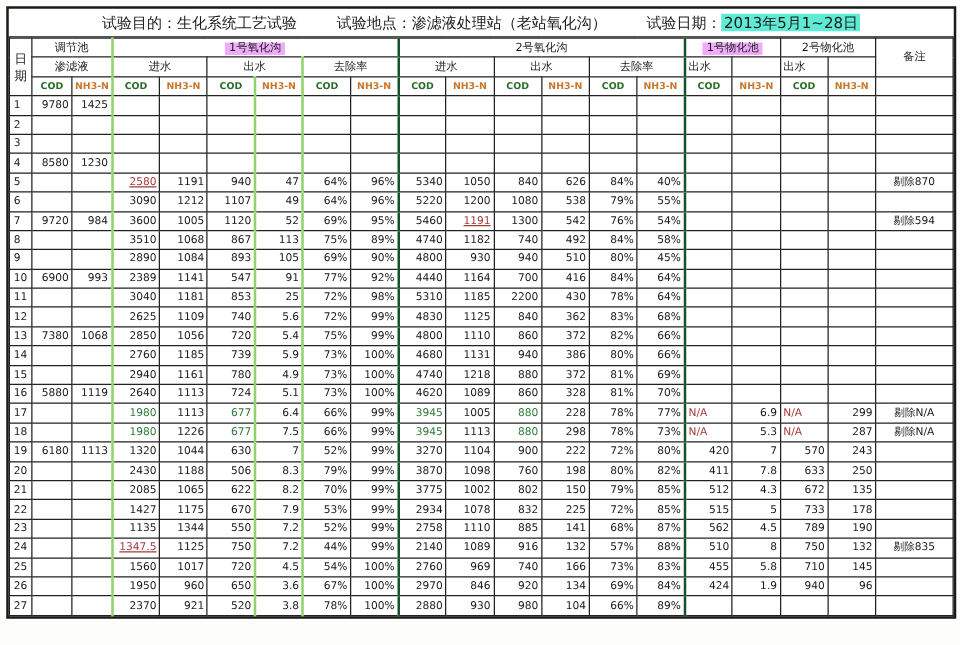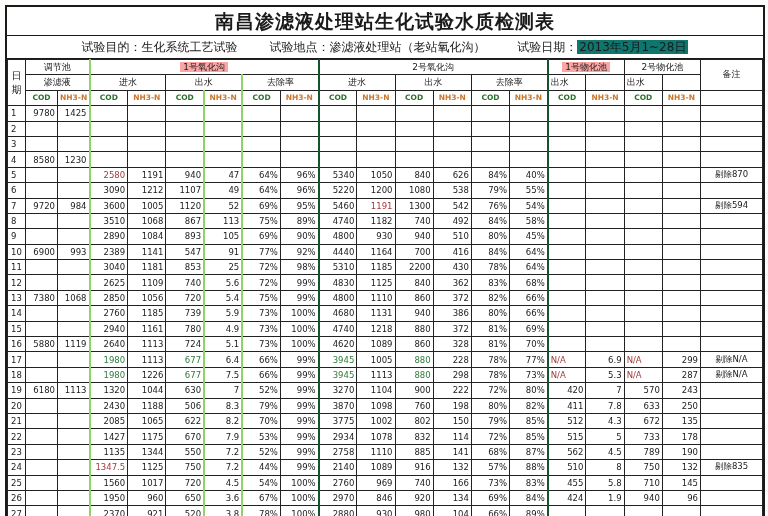--- a/index.html
+++ b/index.html
@@ -1,41 +1,40 @@
 <!DOCTYPE html>
 <html><head>
 <meta charset="utf-8">
 <style>
   html, body { margin: 0; padding: 0; background: #fdfdfb; }
   body { width: 768px; height: 516px; overflow: hidden; font-family: "DejaVu Sans", sans-serif; color: #1a1a1a; }
   .sheet { position: absolute; left: 5px; top: 5px; width: 756px; border: 2px solid #1a1a1a; background: #fff; }
   .title { height: 28px; line-height: 28px; text-align: center; font-size: 19px; font-weight: bold; border-bottom: 1.5px solid #1a1a1a; letter-spacing: 1px; }
   .meta { height: 22px; line-height: 22px; text-align: center; font-size: 12px; border-bottom: 1.5px solid #1a1a1a; }
   .meta span { margin: 16px 14px; }
-  .hl { background: #0f766e; padding: 0 2px; }
+  .hl { background: #5eead4; padding: 0 2px; }
   table { border-collapse: collapse; width: 100%; table-layout: fixed; }
   td, th { border: 1px solid #222; padding: 0 2px; height: 14.4px; font-size: 8.5px; text-align: right; white-space: nowrap; overflow: hidden; }
   th { font-weight: normal; text-align: center; font-size: 9px; }
   th.sub { font-weight: bold; font-size: 7.5px; }
   .cod { color: #2a6e2a; margin-top: 13px; }
   .nh3 { color: #c9772c; }
   td.day { text-align: left; padding-left: 3px; }
   td.note { text-align: center; }
-  .red { color: #a33a3a; }
+  .red { color: #a33a3a; text-decoration: underline; }
   .green { color: #2f7a3a; margin-left: 16px; }
   .na { color: #a33a3a; text-align: left; }
   .gl { border-left: 2px solid #8fd46a; }
   .thick-l { border-left: 2px solid #14532d; }
-  .hlcell span { background: #fca5a5; padding: 0 3px; }
+  .hlcell span { background: #f0abfc; padding: 0 3px; }
 </style>
 </head>
 <body>
 
 <div class="sheet">
-  <div class="title">南昌渗滤液处理站生化试验水质检测表</div>
   <div class="meta">
     <span><b style="font-weight:normal">试验目的：</b><i style="font-style:normal">生化系统工艺试验</i></span>
     <span><b style="font-weight:normal">试验地点：</b><i style="font-style:normal">渗滤液处理站（老站氧化沟）</i></span>
     <span><b style="font-weight:normal">试验日期：</b><i class="hl" style="font-style:normal">2013年5月1~28日</i></span>
   </div>
 
   <table>
     <colgroup>
       <col style="width:18px">
       <col style="width:32px">
@@ -572,21 +571,21 @@
           <td></td>
           <td class="gl">1427</td>
           <td>1175</td>
           <td>670</td>
           <td class="gl">7.9</td>
           <td class="gl">53%</td>
           <td>99%</td>
           <td class="thick-l">2934</td>
           <td>1078</td>
           <td>832</td>
-          <td>114</td>
+          <td>225</td>
           <td>72%</td>
           <td>85%</td>
           <td class="thick-l">515</td>
           <td>5</td>
           <td>733</td>
           <td>178</td>
           <td class="note"></td>
         </tr>
         <tr>
           <td class="day">23</td>

